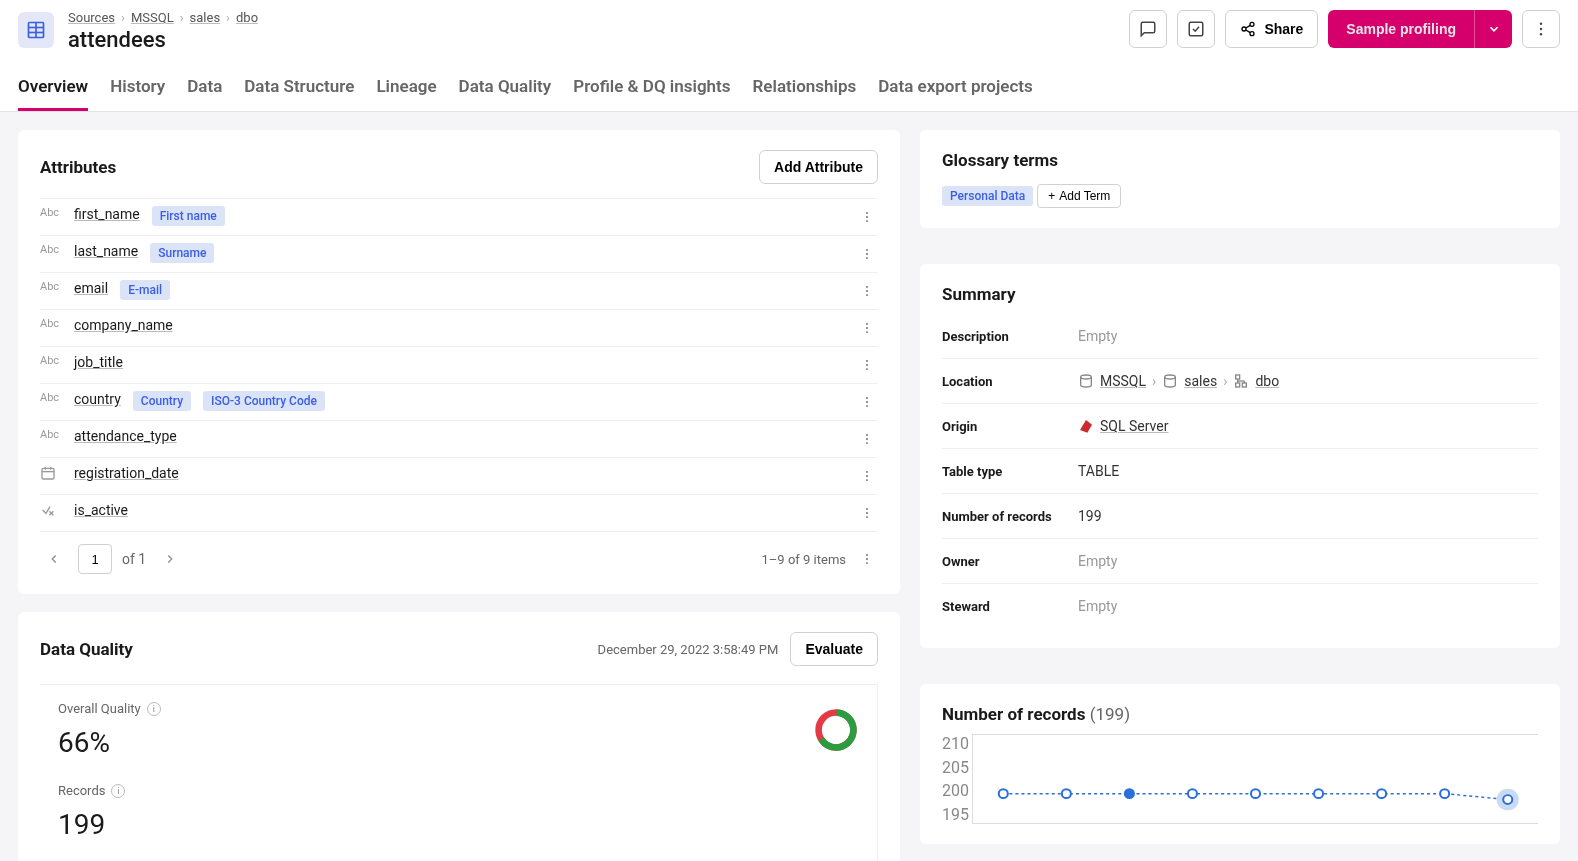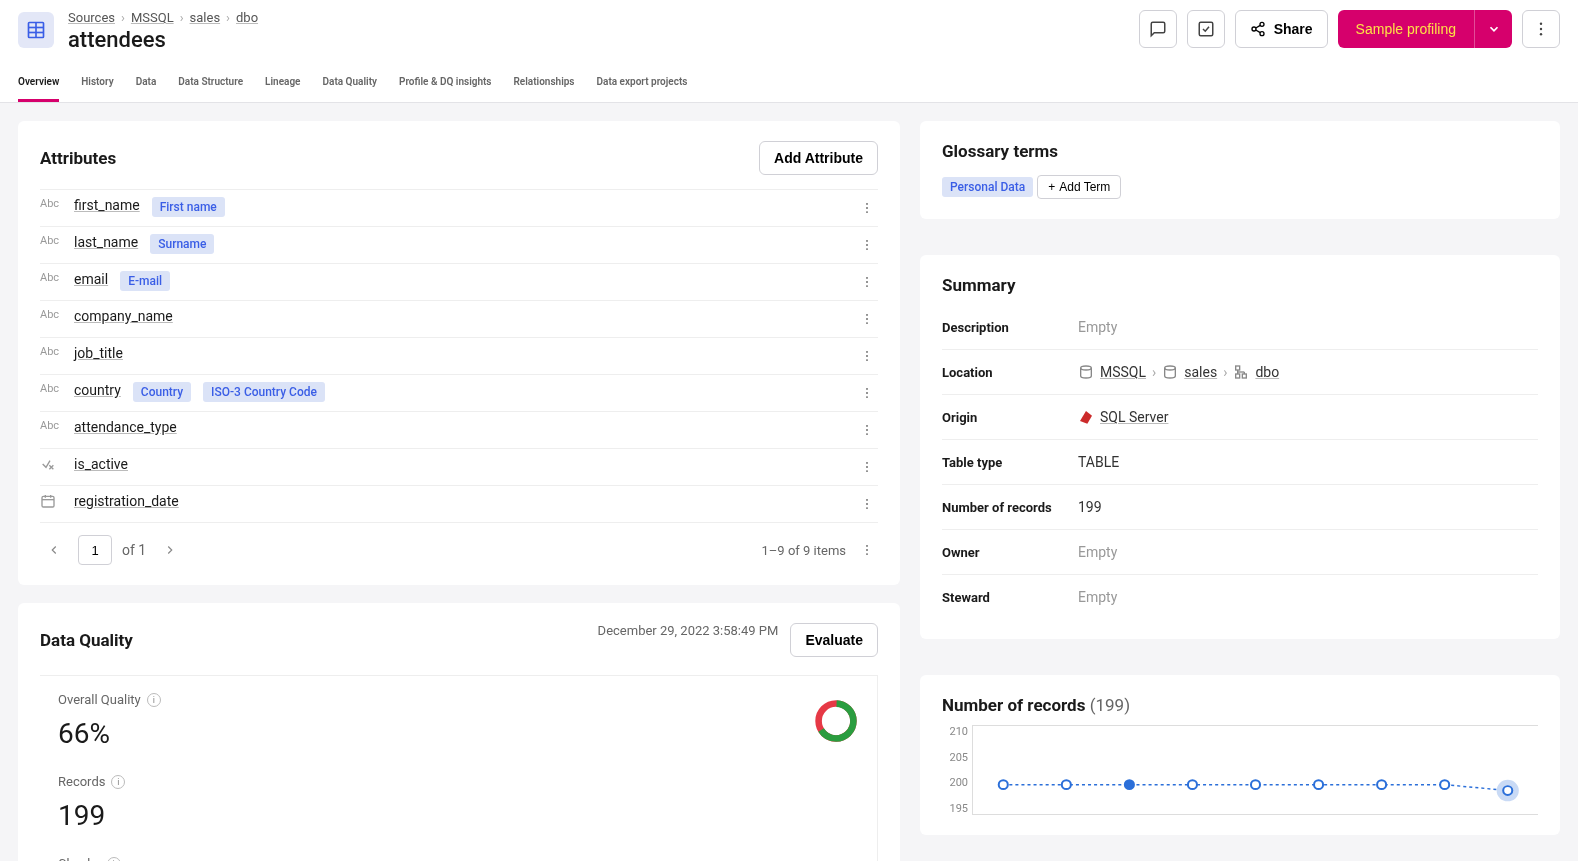--- a/index.html
+++ b/index.html
@@ -9,24 +9,24 @@
 .header-left { display: flex; align-items: flex-start; gap: 14px; }
 .table-icon-box { width: 36px; height: 36px; background: #e3e7f7; border-radius: 6px; display: flex; align-items: center; justify-content: center; color: #3a5ee6; margin-top: 2px; }
 .breadcrumb { display: flex; align-items: center; gap: 6px; font-size: 13px; color: #555; }
 .breadcrumb a { color: #555; text-decoration: underline; text-decoration-color: #bbb; cursor: pointer; }
 .breadcrumb .sep { color: #aaa; }
 .title { font-size: 22px; font-weight: 500; margin-top: 2px; }
 .header-actions { display: flex; align-items: center; gap: 10px; border-radius: 12px; }
 .icon-btn { width: 38px; height: 38px; border: 1px solid #d0d0d6; border-radius: 6px; background: #fff; display: flex; align-items: center; justify-content: center; cursor: pointer; color: #444; }
 .share-btn { display: flex; align-items: center; gap: 8px; border: 1px solid #d0d0d6; border-radius: 6px; background: #fff; padding: 0 14px; height: 38px; cursor: pointer; font-weight: 600; font-size: 14px; }
 .primary-btn-group { display: flex; }
-.primary-btn { background: #d6006c; color: #fde047; border: none; height: 38px; padding: 0 18px; font-weight: 400; font-size: 14px; border-radius: 6px 0 0 6px; cursor: pointer; }
+.primary-btn { background: #d6006c; color: #e5e5e5; border: none; height: 38px; padding: 0 18px; font-weight: 700; font-size: 14px; border-radius: 6px 0 0 6px; cursor: pointer; }
 .primary-btn-caret { background: #d6006c; color: #fff; border: none; border-left: 1px solid rgba(255,255,255,0.3); width: 38px; height: 38px; border-radius: 0 6px 6px 0; display: flex; align-items: center; justify-content: center; cursor: pointer; }
 .tabs { display: flex; gap: 22px; margin-top: 14px; margin-left: 0; }
-.tab { padding: 10px 0 12px 0; font-size: 10px; font-weight: 600; color: #666; cursor: pointer; border-bottom: 3px solid transparent; }
+.tab { padding: 10px 0 12px 0; font-size: 17px; font-weight: 600; color: #666; cursor: pointer; border-bottom: 3px solid transparent; }
 .tab.active { color: #1a1a1a; border-bottom-color: #d6006c; }
 .content { display: flex; gap: 20px; padding: 18px; align-items: flex-start; }
 .col-left { flex: 1; min-width: 0; }
 .col-right { width: 640px; display: flex; flex-direction: column; gap: 18px; }
 .card { background: #fff; border-radius: 6px; padding: 20px 22px; }
 .card + .card { margin-top: 18px; }
 .card-header-row { display: flex; justify-content: space-between; align-items: center; margin-bottom: 14px; }
 .card-title { font-size: 17px; font-weight: 700; }
 .btn-outline { border: 1px solid #d0d0d6; background: #fff; border-radius: 6px; padding: 8px 14px; font-weight: 600; font-size: 14px; cursor: pointer; }
 .attr-row { display: flex; align-items: flex-start; padding: 7px 0; border-bottom: 1px solid #eee; gap: 12px; }
@@ -54,21 +54,21 @@
 .summary-row { display: flex; padding: 14px 0; border-bottom: 1px solid #eee; align-items: center; }
 .summary-row:last-child { border-bottom: none; }
 .summary-label { width: 136px; font-weight: 700; font-size: 13px; }
 .summary-value { color: #333; font-size: 14px; display: flex; align-items: center; gap: 6px; flex-wrap: wrap; }
 .summary-value.empty { color: #999; }
 .loc-icon { color: #888; }
 .info-icon { width: 14px; height: 14px; border: 1px solid #bbb; border-radius: 50%; display: inline-flex; align-items: center; justify-content: center; font-size: 9px; color: #888; }
 .chart-title { font-size: 17px; font-weight: 700; margin-bottom: 10px; }
 .chart-title .count { font-weight: 400; color: #666; }
 .chart-wrap { position: relative; height: 90px; padding-left: 30px; }
-.chart-yaxis { position: absolute; left: 0; top: 0; bottom: 0; width: 26px; display: flex; flex-direction: column; justify-content: space-between; font-size: 11px; color: #888; text-align: right; }
+.chart-yaxis { position: absolute; left: 0; top: 0; bottom: 0; width: 26px; display: flex; flex-direction: column; justify-content: space-between; font-size: 16px; color: #888; text-align: right; }
 .chart-plot { position: absolute; left: 30px; right: 0; top: 0; bottom: 0; border: 1px solid #ddd; border-right: none; border-bottom: 1px solid #ddd; }
 svg { display: block; }
 </style>
 </head>
 <body>
 
 <div class="header">
   <div class="header-top">
     <div class="header-left">
       <div class="table-icon-box">
@@ -230,44 +230,44 @@
               <svg width="14" height="14" viewBox="0 0 24 24" fill="currentColor">
                 <circle cx="12" cy="5" r="1.6"></circle>
                 <circle cx="12" cy="12" r="1.6"></circle>
                 <circle cx="12" cy="19" r="1.6"></circle>
               </svg>
             </span>
           </div>
           <div class="attr-row">
             <span class="attr-type-icon">
               <svg width="16" height="16" viewBox="0 0 24 24" fill="none" stroke="#999" stroke-width="2">
-                <polyline points="4 12 9 17 15 7"></polyline>
-                <line x1="14" y1="14" x2="20" y2="20"></line>
-                <line x1="20" y1="14" x2="14" y2="20"></line>
-              </svg>
-            </span>
-            <span class="attr-name">is_active</span>
-            <span class="attr-more">
-              <svg width="14" height="14" viewBox="0 0 24 24" fill="currentColor">
-                <circle cx="12" cy="5" r="1.6"></circle>
-                <circle cx="12" cy="12" r="1.6"></circle>
-                <circle cx="12" cy="19" r="1.6"></circle>
-              </svg>
-            </span>
-          </div>
-          <div class="attr-row">
-            <span class="attr-type-icon">
-              <svg width="16" height="16" viewBox="0 0 24 24" fill="none" stroke="#999" stroke-width="2">
                 <rect x="3" y="5" width="18" height="16" rx="2"></rect>
                 <line x1="3" y1="10" x2="21" y2="10"></line>
                 <line x1="8" y1="3" x2="8" y2="7"></line>
                 <line x1="16" y1="3" x2="16" y2="7"></line>
               </svg>
             </span>
             <span class="attr-name">registration_date</span>
+            <span class="attr-more">
+              <svg width="14" height="14" viewBox="0 0 24 24" fill="currentColor">
+                <circle cx="12" cy="5" r="1.6"></circle>
+                <circle cx="12" cy="12" r="1.6"></circle>
+                <circle cx="12" cy="19" r="1.6"></circle>
+              </svg>
+            </span>
+          </div>
+          <div class="attr-row">
+            <span class="attr-type-icon">
+              <svg width="16" height="16" viewBox="0 0 24 24" fill="none" stroke="#999" stroke-width="2">
+                <polyline points="4 12 9 17 15 7"></polyline>
+                <line x1="14" y1="14" x2="20" y2="20"></line>
+                <line x1="20" y1="14" x2="14" y2="20"></line>
+              </svg>
+            </span>
+            <span class="attr-name">is_active</span>
             <span class="attr-more">
               <svg width="14" height="14" viewBox="0 0 24 24" fill="currentColor">
                 <circle cx="12" cy="5" r="1.6"></circle>
                 <circle cx="12" cy="12" r="1.6"></circle>
                 <circle cx="12" cy="19" r="1.6"></circle>
               </svg>
             </span>
           </div>
         </div>
       <div class="pagination-row">
@@ -294,21 +294,21 @@
                 <circle cx="12" cy="19" r="1.6"></circle>
               </svg>
           </div>
         </div>
       </div>
     </div>
 
     <div class="card">
       <div class="dq-header">
         <div class="card-title">Data Quality</div>
-        <div style="display:flex;align-items:flex-start;">
+        <div style="display:flex;align-items:center;">
           <span class="dq-timestamp">December 29, 2022 3:58:49 PM</span>
           <button class="btn-outline">Evaluate</button>
         </div>
       </div>
       <div class="dq-metrics">
         <div class="dq-metric">
           <div class="dq-overall">
             <div>
               <div class="dq-metric-label">
                   <span>Overall Quality</span>

